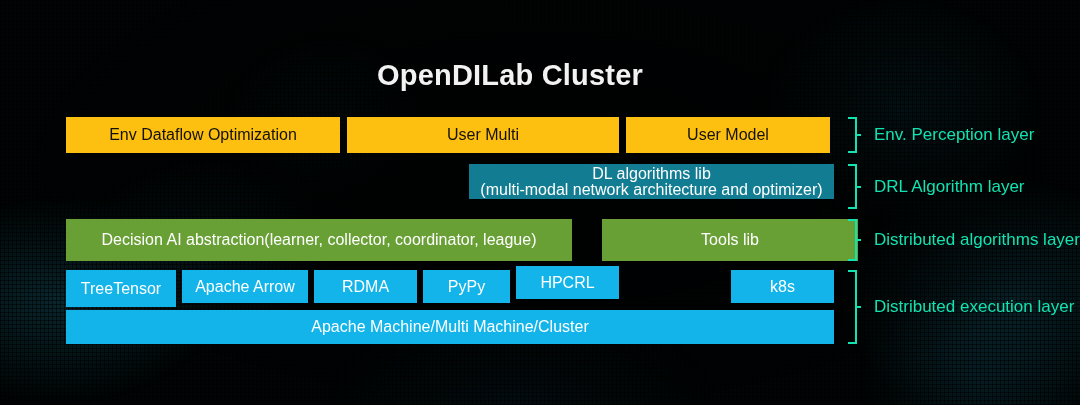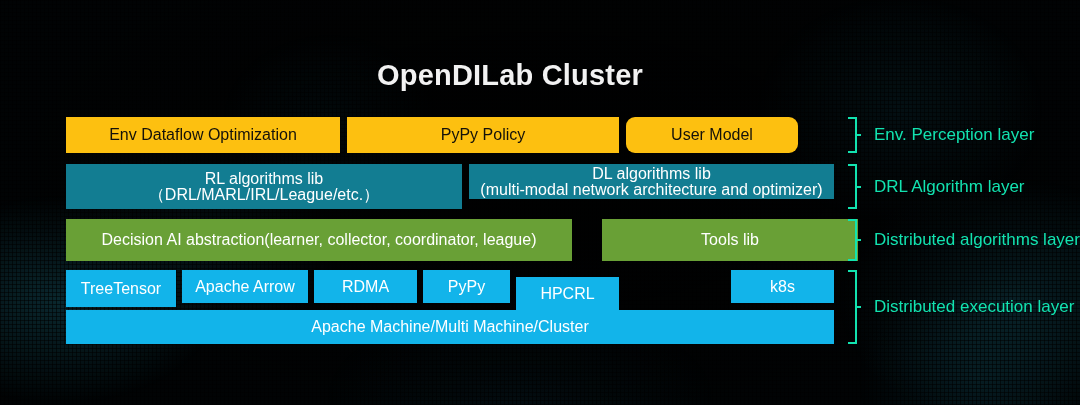--- a/index.html
+++ b/index.html
@@ -129,32 +129,26 @@
   <div id="bg-vignette"></div>
 
   <div id="content">
 
     <div class="title">OpenDILab Cluster</div>
 
     <div class="box amber" style="left:66px;  top:117px; width:274px; height:36px;">
       <span class="lines"><span>Env Dataflow Optimization</span></span>
     </div>
     <div class="box amber" style="left:347px; top:117px; width:272px; height:36px;">
-      <span class="lines"><span>PyPy Policy</span></span>
-    </div>
-    <div class="box amber" style="left:626px; top:117px; width:172px; height:36px;border-radius:9px;">
+      <span class="lines"><span>User Multi</span></span>
+    </div>
+    <div class="box amber" style="left:626px; top:117px; width:204px; height:36px;">
       <span class="lines"><span>User Model</span></span>
     </div>
 
-    <div class="box teal" style="left:66px;  top:164px; width:396px; height:45px;">
-      <span class="lines">
-        <span>RL algorithms lib</span>
-        <span class="l2">（DRL/MARL/IRL/League/etc.）</span>
-      </span>
-    </div>
     <div class="box teal" style="left:469px; top:164px; width:365px; height:35px;">
       <span class="lines">
         <span>DL algorithms lib</span>
         <span class="l2">(multi-modal network architecture and optimizer)</span>
       </span>
     </div>
 
     <div class="box green" style="left:66px;  top:219px; width:506px; height:42px;">
       <span class="lines"><span>Decision AI abstraction(learner, collector, coordinator, league)</span></span>
     </div>
@@ -167,21 +161,21 @@
     </div>
     <div class="box cyan" style="left:182px; top:270px; width:126px; height:33px;">
       <span class="lines"><span>Apache Arrow</span></span>
     </div>
     <div class="box cyan" style="left:314px; top:270px; width:103px; height:33px;">
       <span class="lines"><span>RDMA</span></span>
     </div>
     <div class="box cyan" style="left:423px; top:270px; width:87px; height:33px;">
       <span class="lines"><span>PyPy</span></span>
     </div>
-    <div class="box cyan" style="left:516px; top:277px; width:103px; height:33px;">
+    <div class="box cyan" style="left:516px; top:266px; width:103px; height:33px;">
       <span class="lines"><span>HPCRL</span></span>
     </div>
     <div class="box cyan" style="left:731px; top:270px; width:103px; height:33px;">
       <span class="lines"><span>k8s</span></span>
     </div>
 
     <div class="box cyan" style="left:66px; top:310px; width:768px; height:34px;">
       <span class="lines"><span>Apache Machine/Multi Machine/Cluster</span></span>
     </div>
 

